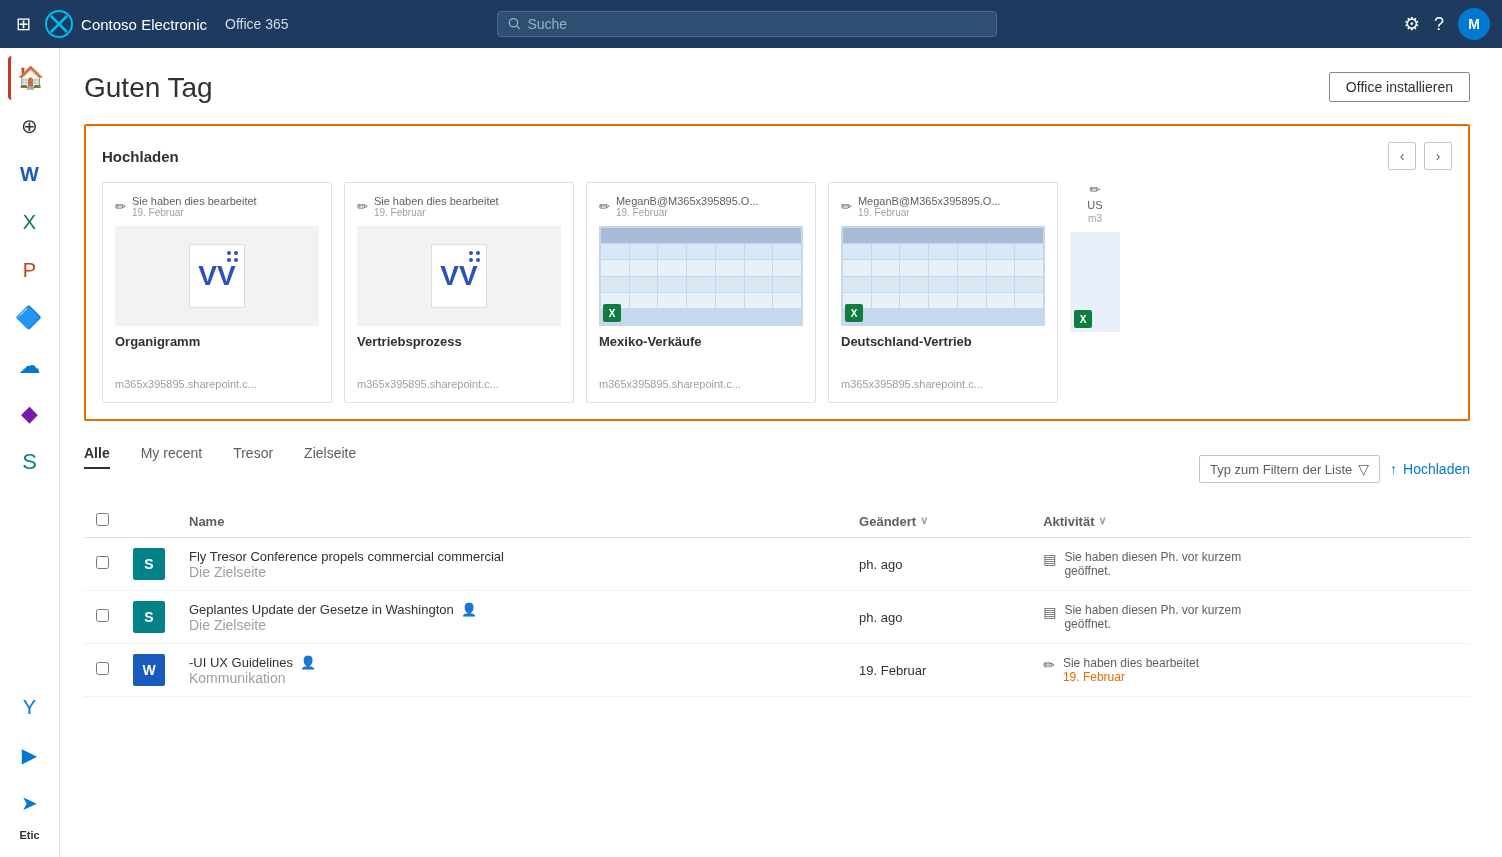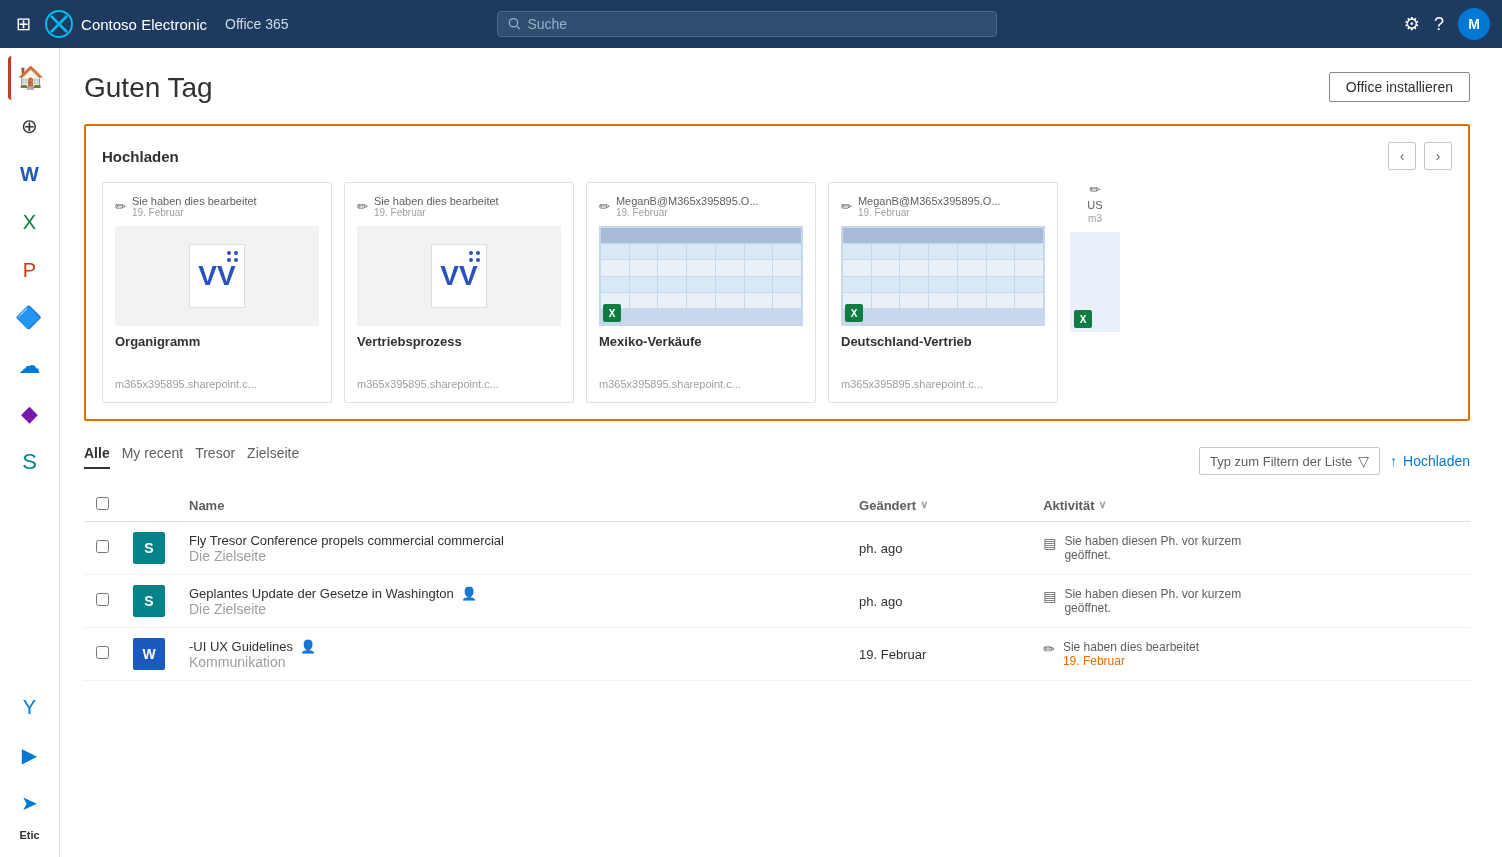--- a/index.html
+++ b/index.html
@@ -149,21 +149,21 @@
       position: absolute;
       top: 6px; right: 6px;
       display: grid; grid-template-columns: 1fr 1fr; gap: 3px;
     }
     .visio-dot { width: 4px; height: 4px; border-radius: 50%; background: #2a52be; }
 
     .rec-card-name { font-size: 13px; font-weight: 600; color: #323130; margin-bottom: 2px; }
     .rec-card-path { font-size: 11px; color: #a19f9d; overflow: hidden; text-overflow: ellipsis; white-space: nowrap; margin-top: 29px; }
 
     
-    .file-tabs { display: flex; align-items: center; gap: 12px; margin-bottom: 8px; }
+    .file-tabs { display: flex; align-items: center; gap: 31px; margin-bottom: 24px; }
     .file-tab {
       font-size: 14px; color: #605e5c; cursor: pointer; padding-bottom: 6px;
       border-bottom: 2px solid transparent;
     }
     .file-tab.active { color: #323130; border-bottom: 2px solid #323130; font-weight: 600; }
 
     .file-actions { display: flex; gap: 10px; align-items: center; margin-left: auto; }
     .filter-input {
       display: flex; align-items: center; gap: 6px;
       border: 1px solid #c8c6c4; padding: 5px 10px; border-radius: 2px;

